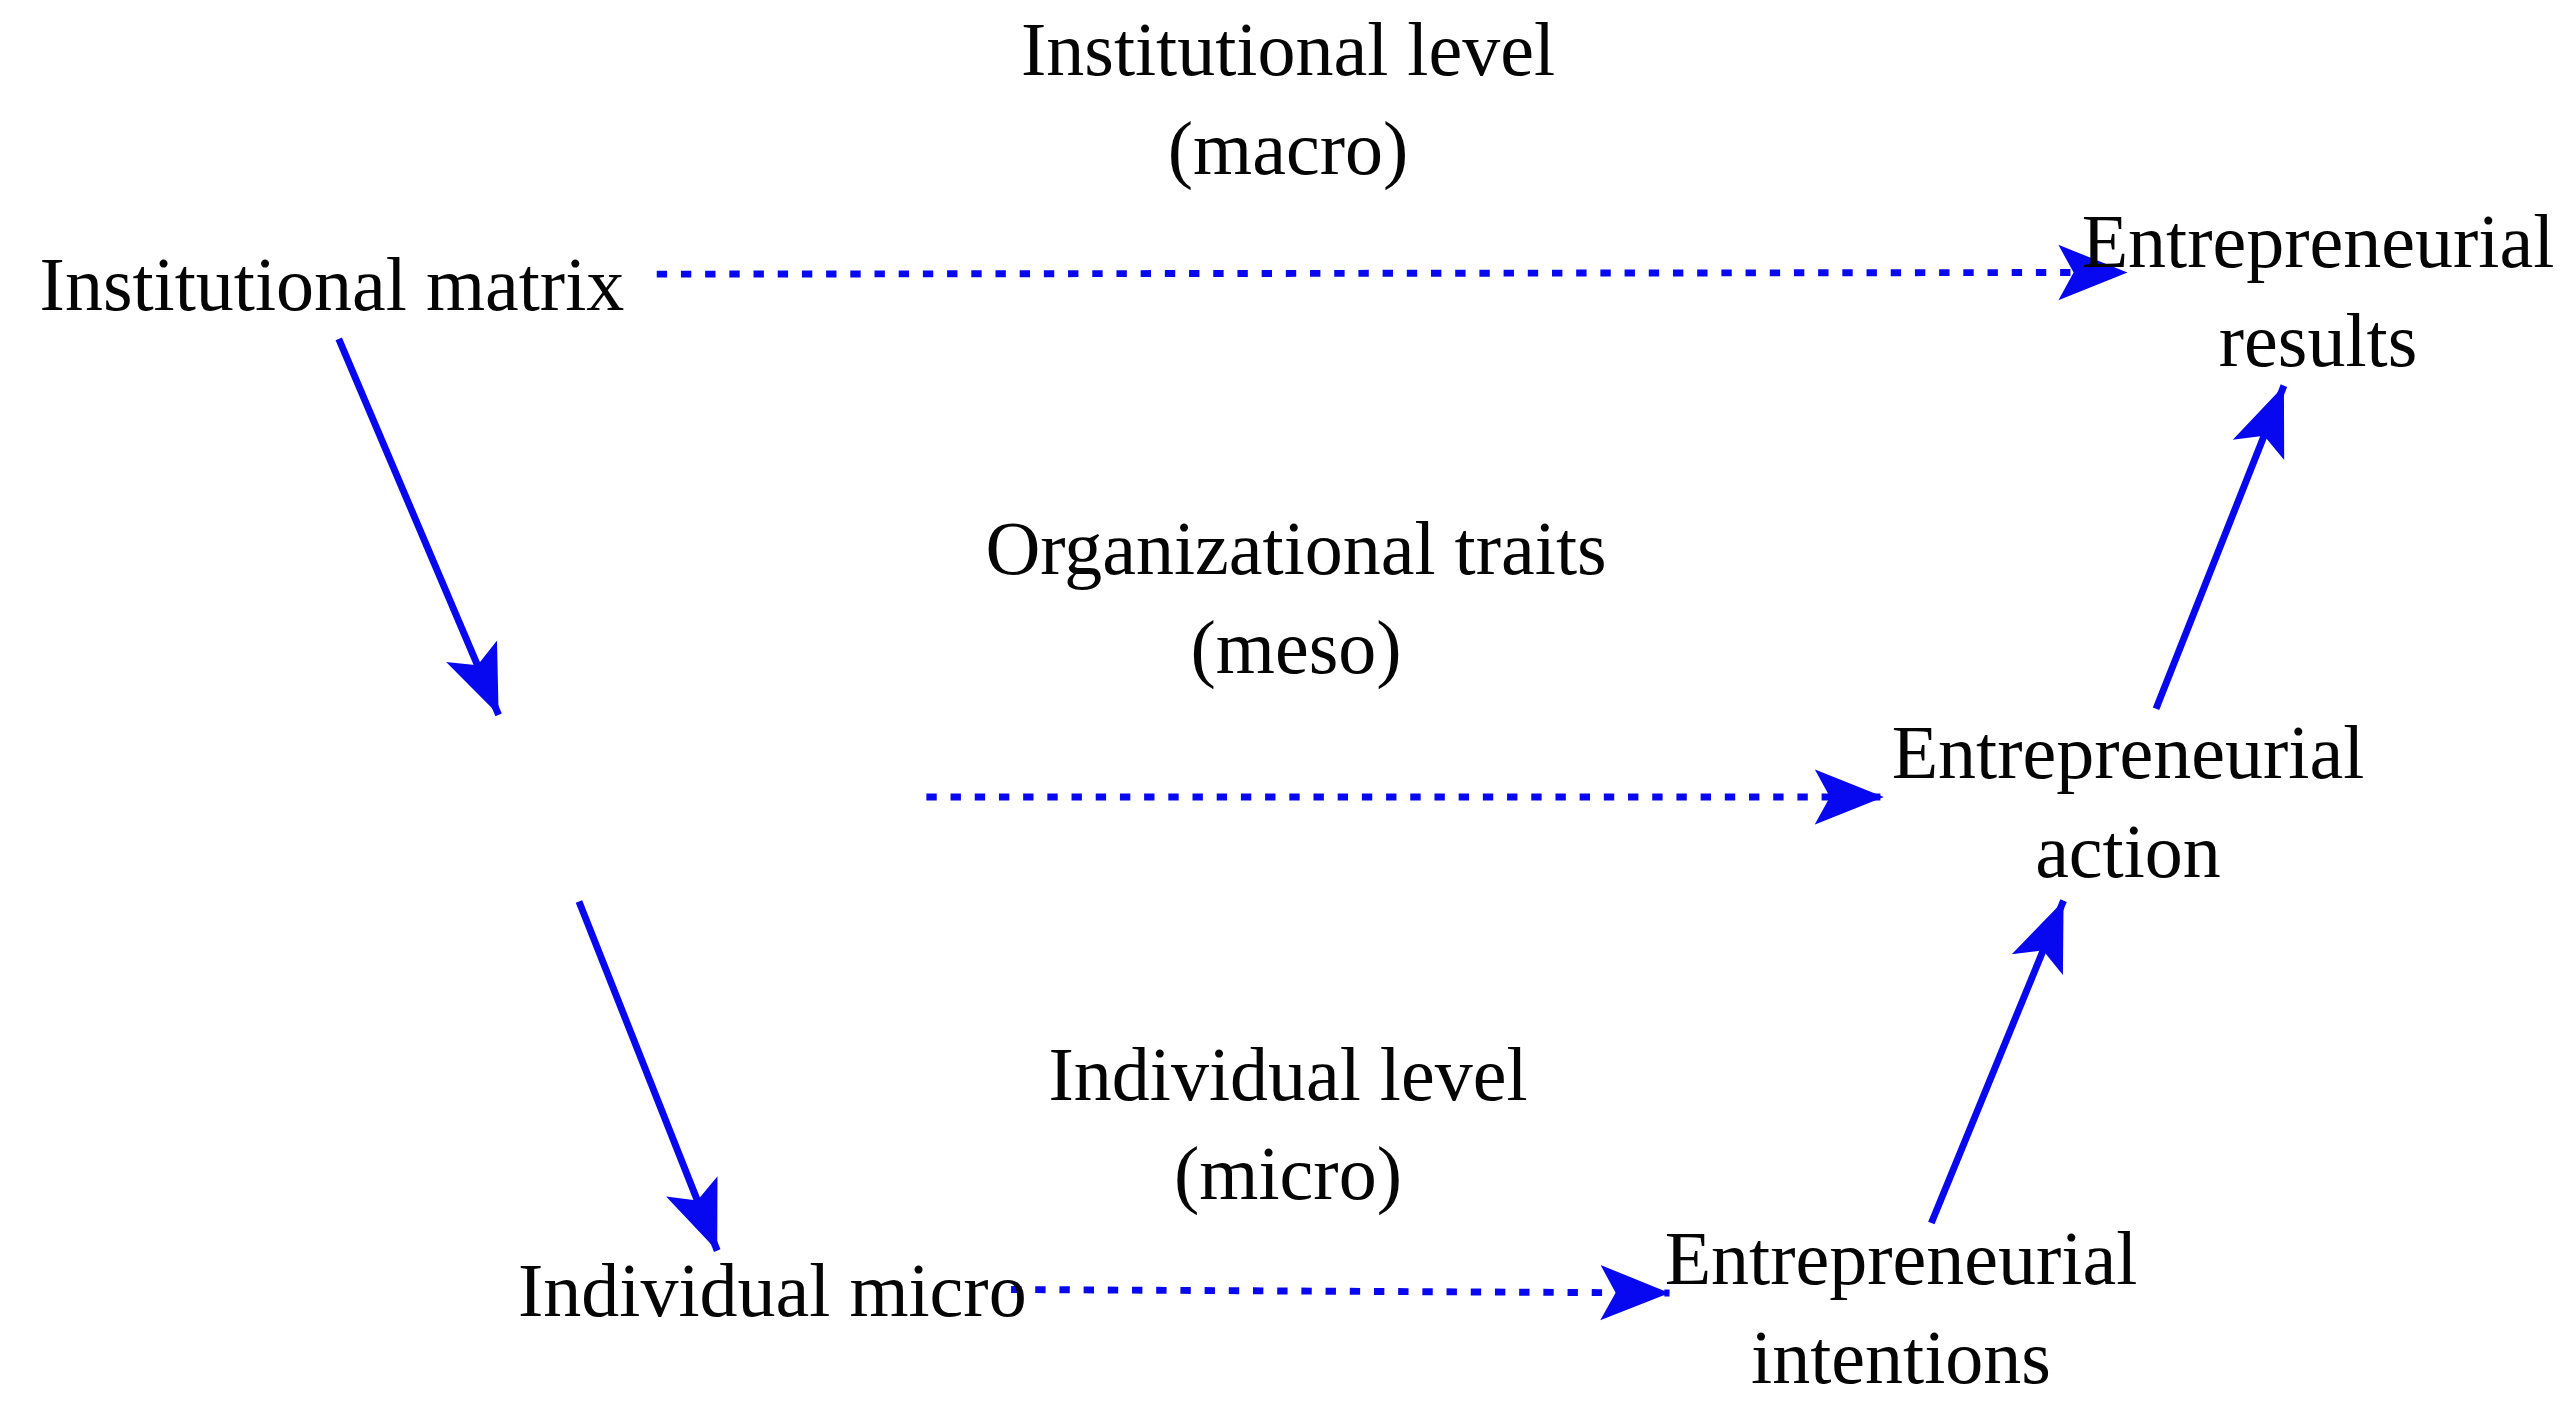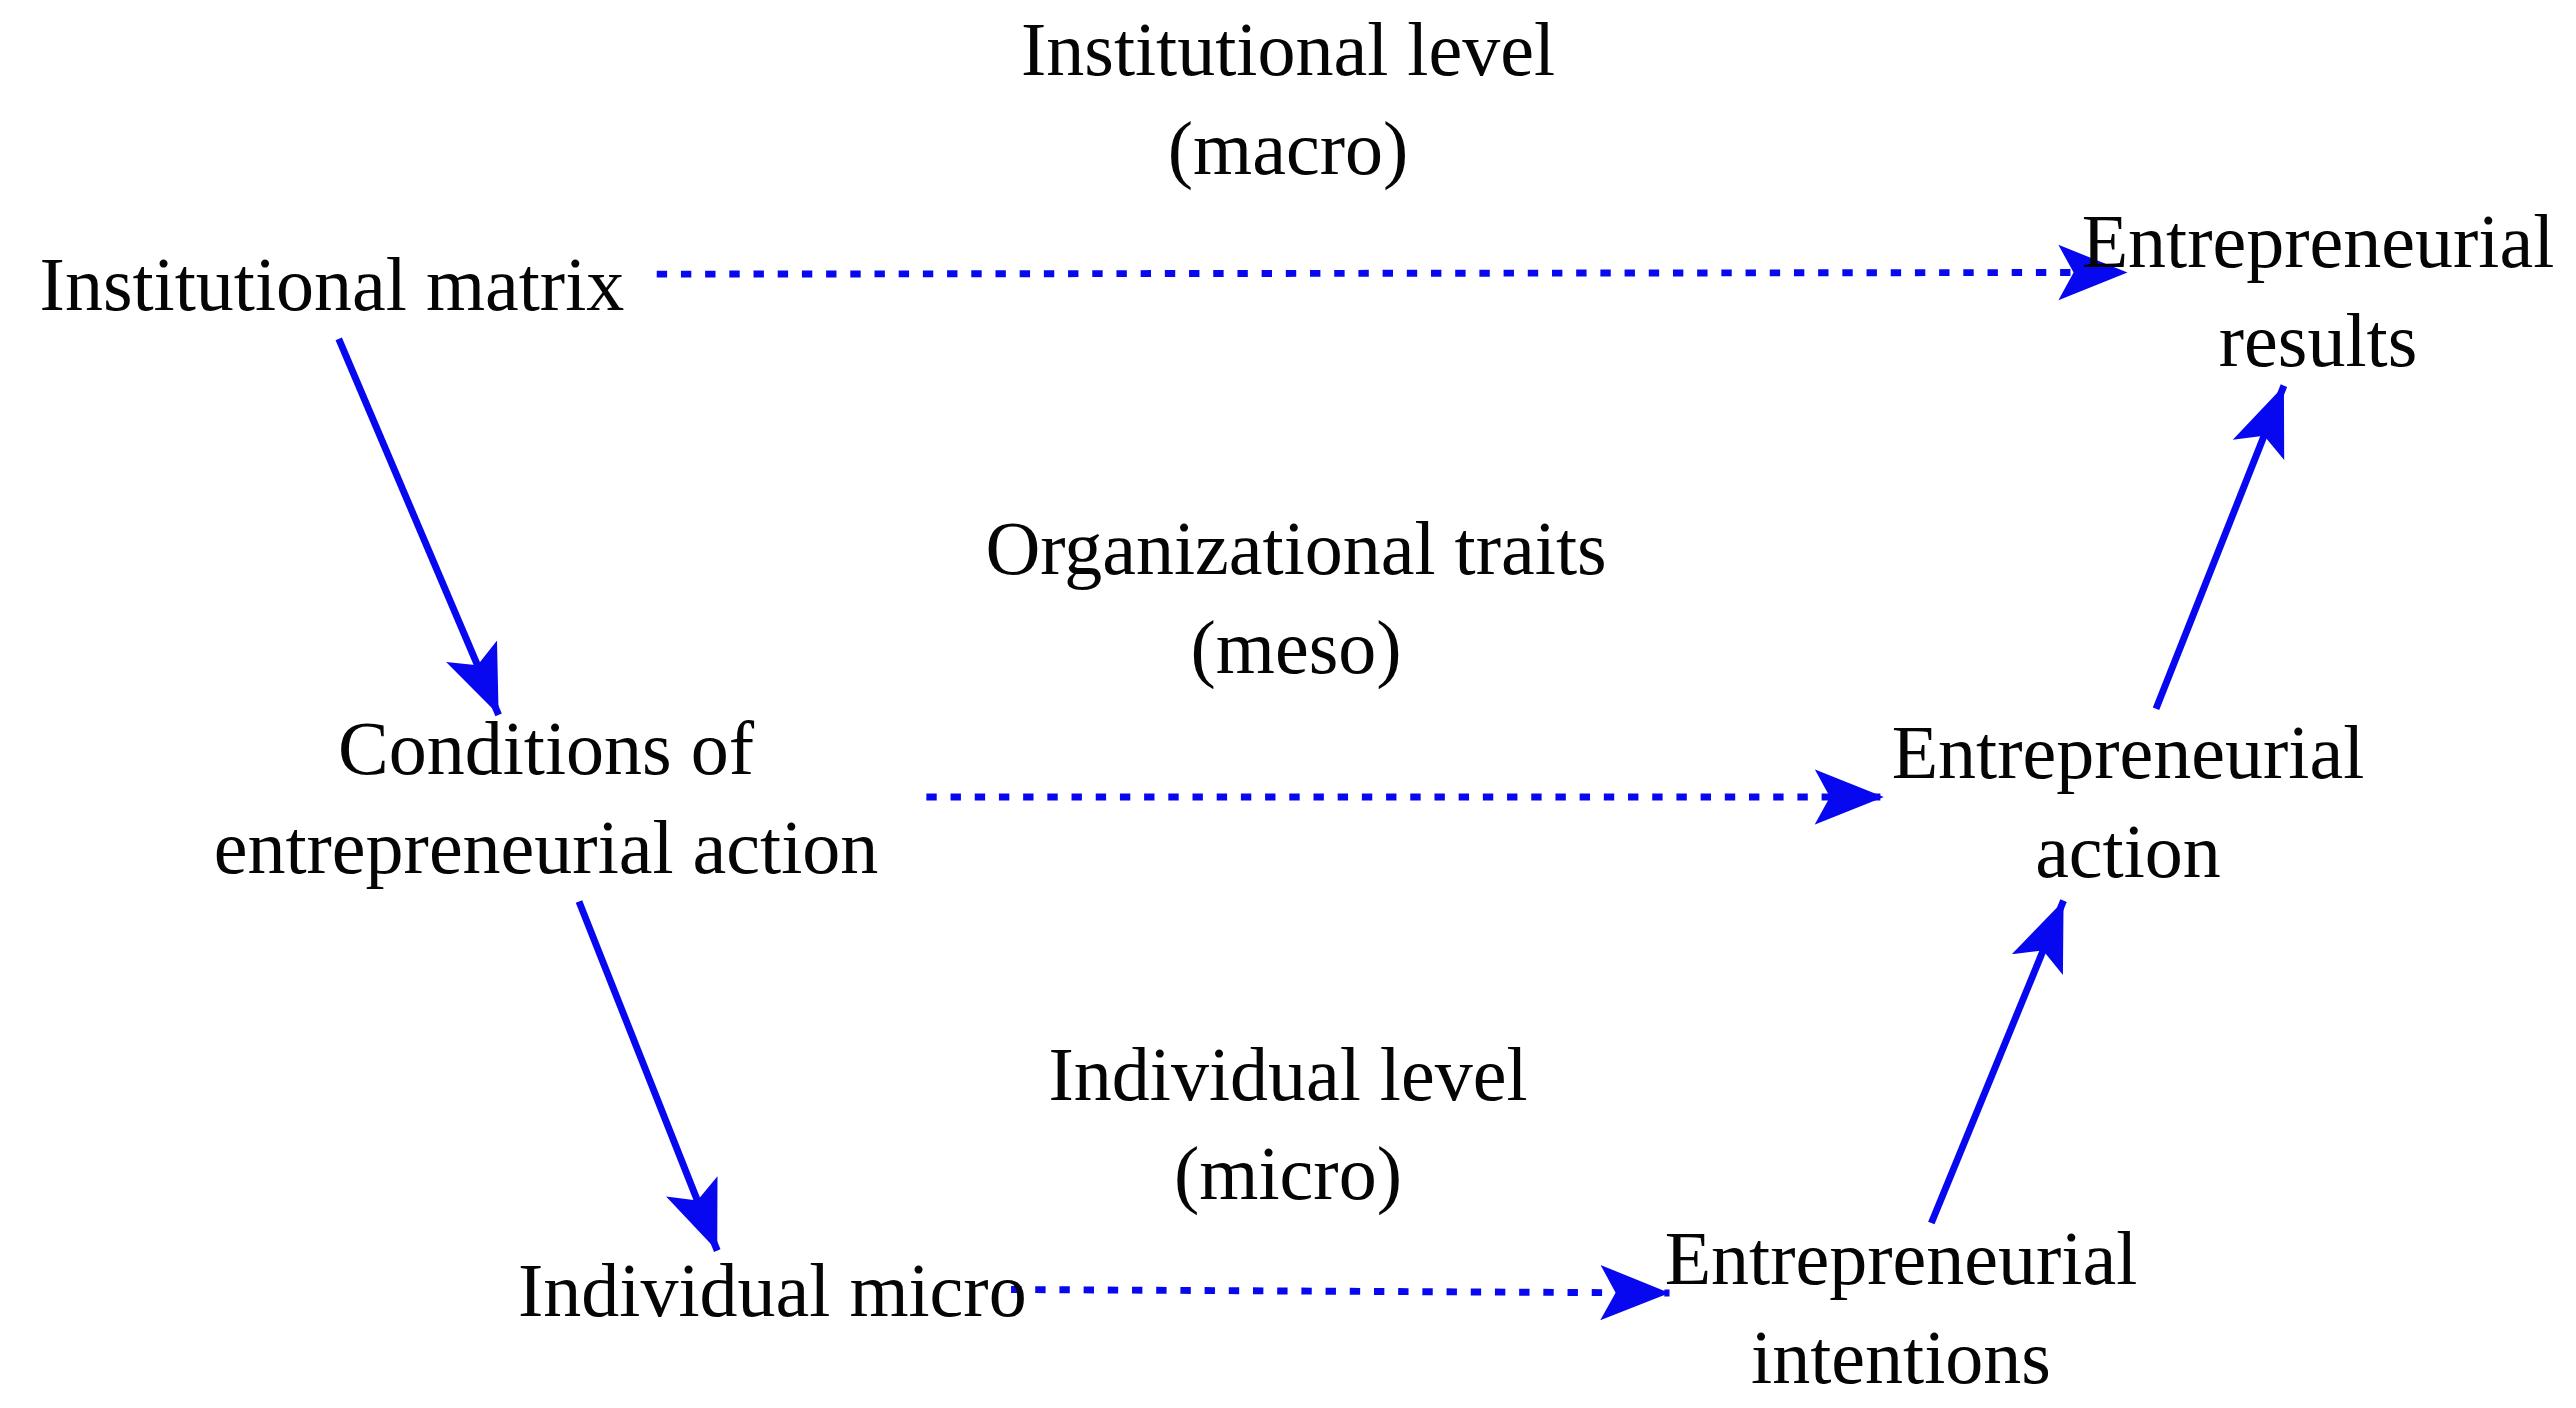--- a/index.html
+++ b/index.html
@@ -69,22 +69,20 @@
   <div id="lbl-macro" class="lbl center">Institutional level
 (macro)</div>
   <div id="lbl-meso" class="lbl center">Organizational traits
 (meso)</div>
   <div id="lbl-micro" class="lbl center">Individual level
 (micro)</div>
 
   <div id="node-matrix" class="lbl oneline">Institutional matrix</div>
   <div id="node-results" class="lbl center">Entrepreneurial
 results</div>
-  <div id="node-conditions" class="lbl center">Conditions of
-entrepreneurial action</div>
   <div id="node-action" class="lbl center">Entrepreneurial
 action</div>
   <div id="node-traits" class="lbl oneline">Individual micro</div>
   <div id="node-intentions" class="lbl center">Entrepreneurial
 intentions</div>
 
 </div>
 
 
 </body></html>

